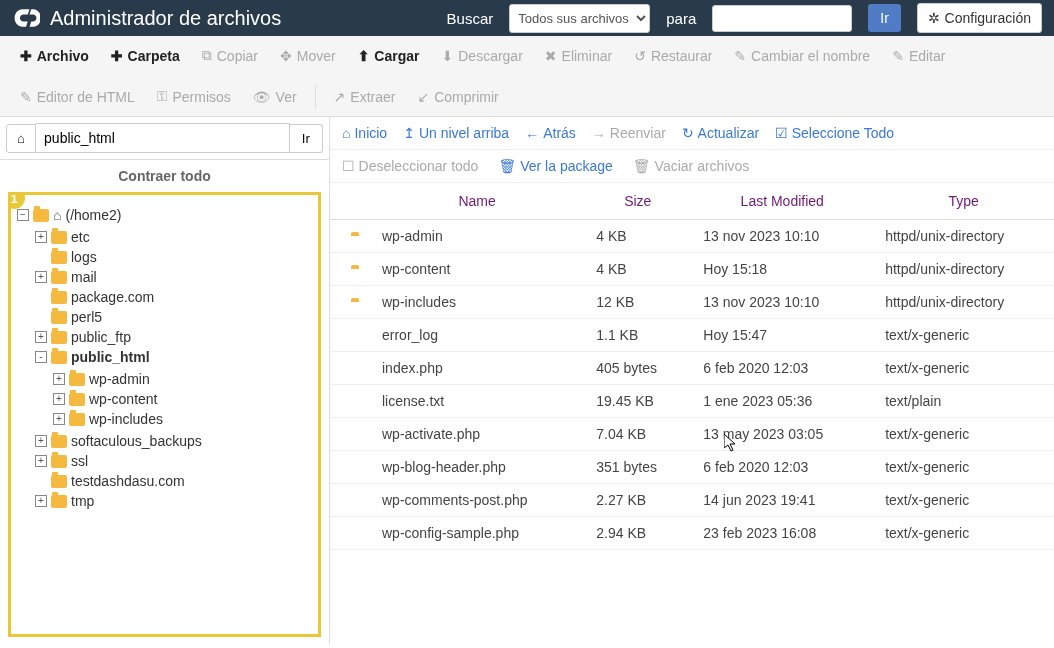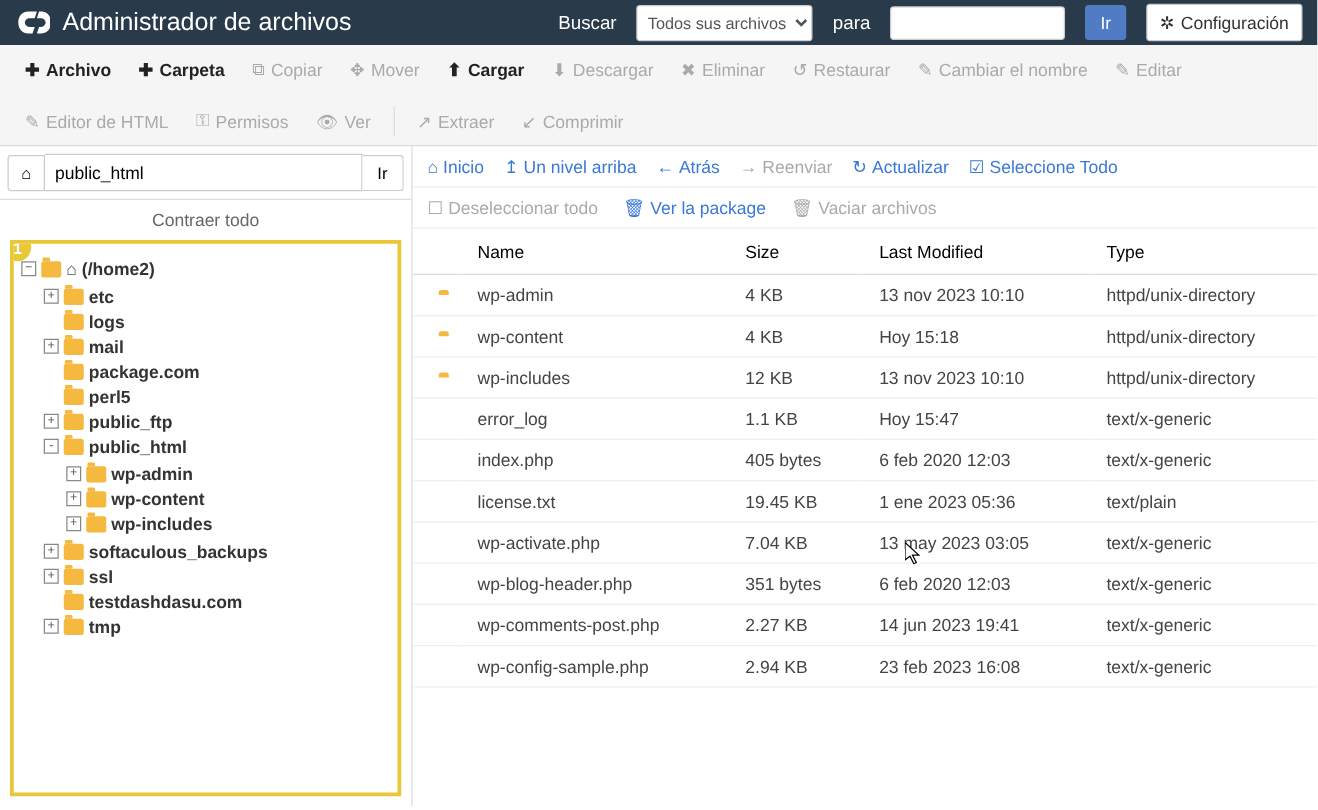--- a/index.html
+++ b/index.html
@@ -18,43 +18,43 @@
 .tool-btn { background: transparent; border: none; padding: 7px 10px; cursor: pointer; display: inline-flex; align-items: center; gap: 5px; font-size: 14px; color: #555; }
 .tool-btn.bold { font-weight: 700; color: #222; }
 .tool-btn.disabled { color: #aaa; }
 .tool-sep { width: 1px; height: 24px; background: #ddd; margin: 0 6px; }
 .main { display: flex; height: calc(100% - 120px); }
 .sidebar { width: 330px; border-right: 1px solid #ddd; display: flex; flex-direction: column; }
 .path-bar { display: flex; align-items: center; padding: 6px; border-bottom: 1px solid #ddd; gap: 0; }
 .path-home { border: 1px solid #ccc; padding: 6px 10px; background: #fff; cursor: pointer; border-radius: 3px 0 0 3px; }
 .path-input { flex: 1; border: 1px solid #ccc; border-left: none; padding: 6px 8px; font-size: 14px; }
 .path-go { border: 1px solid #ccc; border-left: none; padding: 6px 12px; background: #fff; cursor: pointer; border-radius: 0 3px 3px 0; }
-.collapse-all { text-align: center; padding: 8px; color: #666; font-size: 14px; cursor: pointer; }
+.collapse-all { text-align: center; padding: 8px; color: #666; font-size: 14px; cursor: pointer; font-weight: bold; }
 .tree-wrap { border: 3px solid #e8c837; margin: 0 8px 8px 8px; padding: 10px 6px 80px 6px; position: relative; flex: 1; overflow-y: auto; }
 .badge-1 { position: absolute; top: -8px; left: -8px; width: 22px; height: 22px; background: #e8c837; color: #fff; border-radius: 50%; display: flex; align-items: center; justify-content: center; font-size: 13px; font-weight: bold; }
 .tree { list-style: none; }
 .tree ul { list-style: none; padding-left: 18px; }
 .tree li { padding: 2px 0; display: flex; align-items: center; gap: 4px; flex-wrap: wrap; }
 .tree li > ul { width: 100%; }
 .toggle { width: 12px; height: 12px; border: 1px solid #888; display: inline-flex; align-items: center; justify-content: center; font-size: 10px; line-height: 1; cursor: pointer; color: #555; background: #fff; }
 .toggle-spacer { width: 12px; display: inline-block; }
 .folder-icon { width: 16px; height: 13px; background: #f4b93e; border-radius: 2px; display: inline-block; position: relative; }
 .folder-icon.open { background: #f4b93e; }
 .folder-icon::before { content: ''; position: absolute; top: -3px; left: 1px; width: 6px; height: 3px; background: #f4b93e; border-radius: 1px 1px 0 0; }
 .home-glyph { color: #555; font-size: 14px; }
-.tree-label { cursor: pointer; font-size: 14px; color: #333; font-weight: bold; }
+.tree-label { cursor: pointer; font-size: 14px; color: #333; }
 .tree-label.bold { font-weight: 700; }
 .content { flex: 1; display: flex; flex-direction: column; overflow: hidden; }
 .content-toolbar { padding: 8px 12px; display: flex; flex-wrap: wrap; gap: 16px; align-items: center; border-bottom: 1px solid #eee; }
 .ct-link { color: #3a78d6; cursor: pointer; display: inline-flex; align-items: center; gap: 4px; font-size: 14px; }
 .ct-link.disabled { color: #aaa; }
 .ct-row2 { padding: 8px 12px; display: flex; gap: 20px; align-items: center; border-bottom: 1px solid #eee; }
 .table-wrap { flex: 1; overflow-y: auto; }
 table { width: 100%; border-collapse: collapse; }
-thead th { text-align: left; padding: 10px 12px; font-weight: 400; color: #000000; font-size: 14px; border-bottom: 1px solid #ddd; background: #fff; cursor: pointer; }
+thead th { text-align: center; padding: 10px 12px; font-weight: 400; color: #701a75; font-size: 14px; border-bottom: 1px solid #ddd; background: #fff; cursor: pointer; }
 thead th:first-child { width: 40px; }
 tbody td { padding: 8px 12px; border-bottom: 1px solid #eee; font-size: 14px; color: #444; }
 tbody td:first-child { width: 40px; text-align: center; }
 .fi-folder { width: 20px; height: 15px; background: #f4b93e; border-radius: 2px; position: relative; }
 .fi-folder::before { content: ''; position: absolute; top: -4px; left: 1px; width: 8px; height: 4px; background: #f4b93e; border-radius: 2px 2px 0 0; }
 .fi-doc { width: 16px; height: 20px; background: #6a7ab5; border-radius: 2px; position: relative; }
 .fi-doc::after { content: ''; position: absolute; top: 5px; left: 3px; right: 3px; height: 2px; background: #fff; box-shadow: 0 3px 0 #fff, 0 6px 0 #fff; }
 .fi-code { width: 16px; height: 20px; background: #fff; border: 1px solid #888; border-radius: 2px; position: relative; }
 .fi-code::after { content: '</>'; position: absolute; top: 3px; left: 1px; font-size: 7px; color: #555; }
 .fi-zip { width: 16px; height: 20px; background: #6a7ab5; border-radius: 2px; position: relative; }

